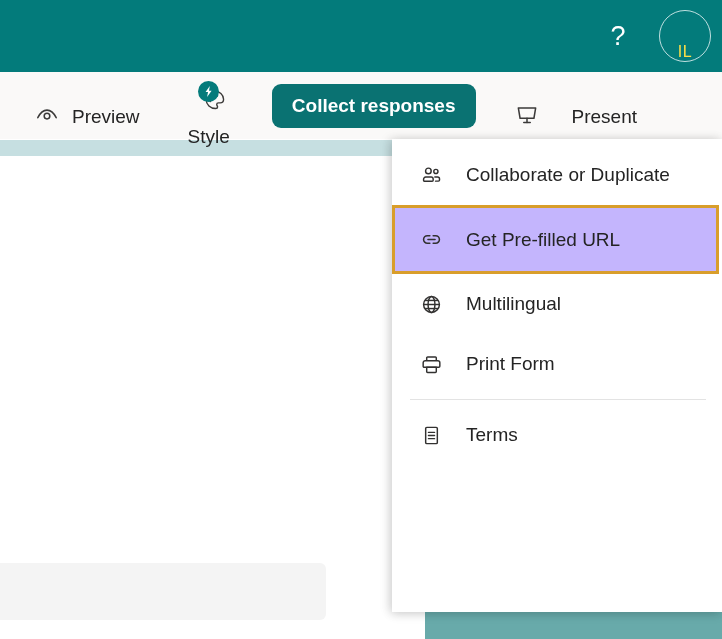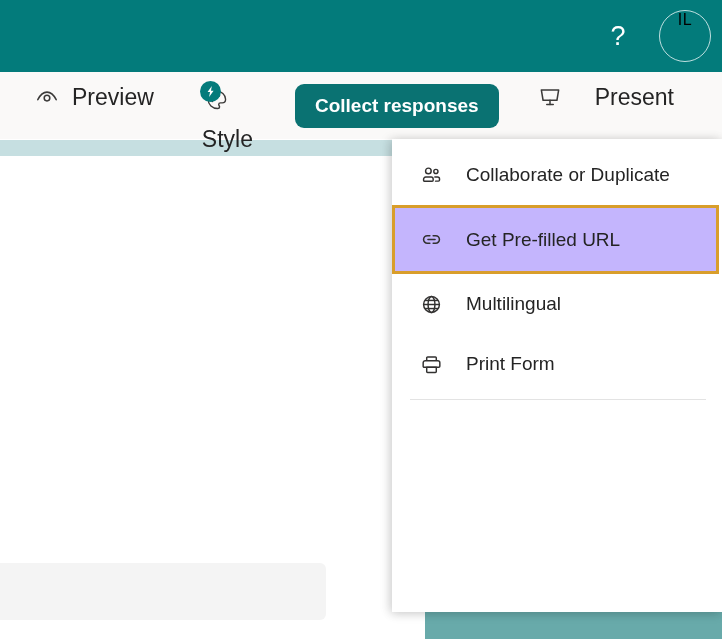--- a/index.html
+++ b/index.html
@@ -37,44 +37,44 @@
     line-height: 1;
     font-family: "Liberation Sans", sans-serif;
     cursor: pointer;
   }
   .avatar {
     position: absolute;
     right: 11px; top: 10px;
     width: 52px; height: 52px;
     border-radius: 50%;
     border: 1.6px solid #bfe0e0;
-    color: #000000;
-    display: flex; align-items: flex-start; justify-content: center;
+    color: #fde047;
+    display: flex; align-items: flex-end; justify-content: center;
     font-size: 16px;
     letter-spacing: .5px;
     cursor: pointer;
   }
 
   
   .toolbar {
     position: absolute;
     left: 0; top: 72px;
     width: 722px; height: 67px;
     background: #faf9f8;
     display: flex;
     align-items: center;
   }
   .tb-item {
     display: flex;
-    align-items: flex-start;
+    align-items: flex-end;
     gap: 12px;
     height: 44px;
     padding: 0 10px;
     color: #242424;
-    font-size: 23px;
+    font-size: 19px;
     cursor: pointer;
     white-space: nowrap;
   }
   .tb-preview { margin-left: 24px; }
   .tb-style   { margin-left: 28px; flex-direction: column; }
 
   .icon-svg { display: block; }
 
   .style-icon-wrap {
     position: relative;
@@ -296,15 +296,26 @@
           <path d="M6 8.4 h12 a2 2 0 0 1 2 2 v3.3 a1 1 0 0 1-1 1 H5 a1 1 0 0 1-1-1 v-3.3 a2 2 0 0 1 2-2z"></path>
           <path d="M7.4 14.7 h9.2 v4 a.9.9 0 0 1-.9.9 H8.3 a.9.9 0 0 1-.9-.9z"></path>
         </svg>
       </span>
       <span>Print Form</span>
     </div>
 
     <div class="menu-divider"></div>
 
 
+    <div class="menu-item">
+      <span class="mi-icon">
+        <svg class="icon-svg" width="25" height="25" viewBox="0 0 24 24" fill="none" stroke="#323130" stroke-width="1.4" stroke-linecap="round" stroke-linejoin="round">
+          <rect x="6.4" y="4.2" width="11.2" height="15.6" rx="1.1"></rect>
+          <path d="M9.1 9 H14.9"></path>
+          <path d="M9.1 12 H14.9"></path>
+          <path d="M9.1 15 H14.9"></path>
+        </svg>
+      </span>
+      <span>Terms</span>
+    </div>
 
   </div>
 </div>
 
 </body></html>

